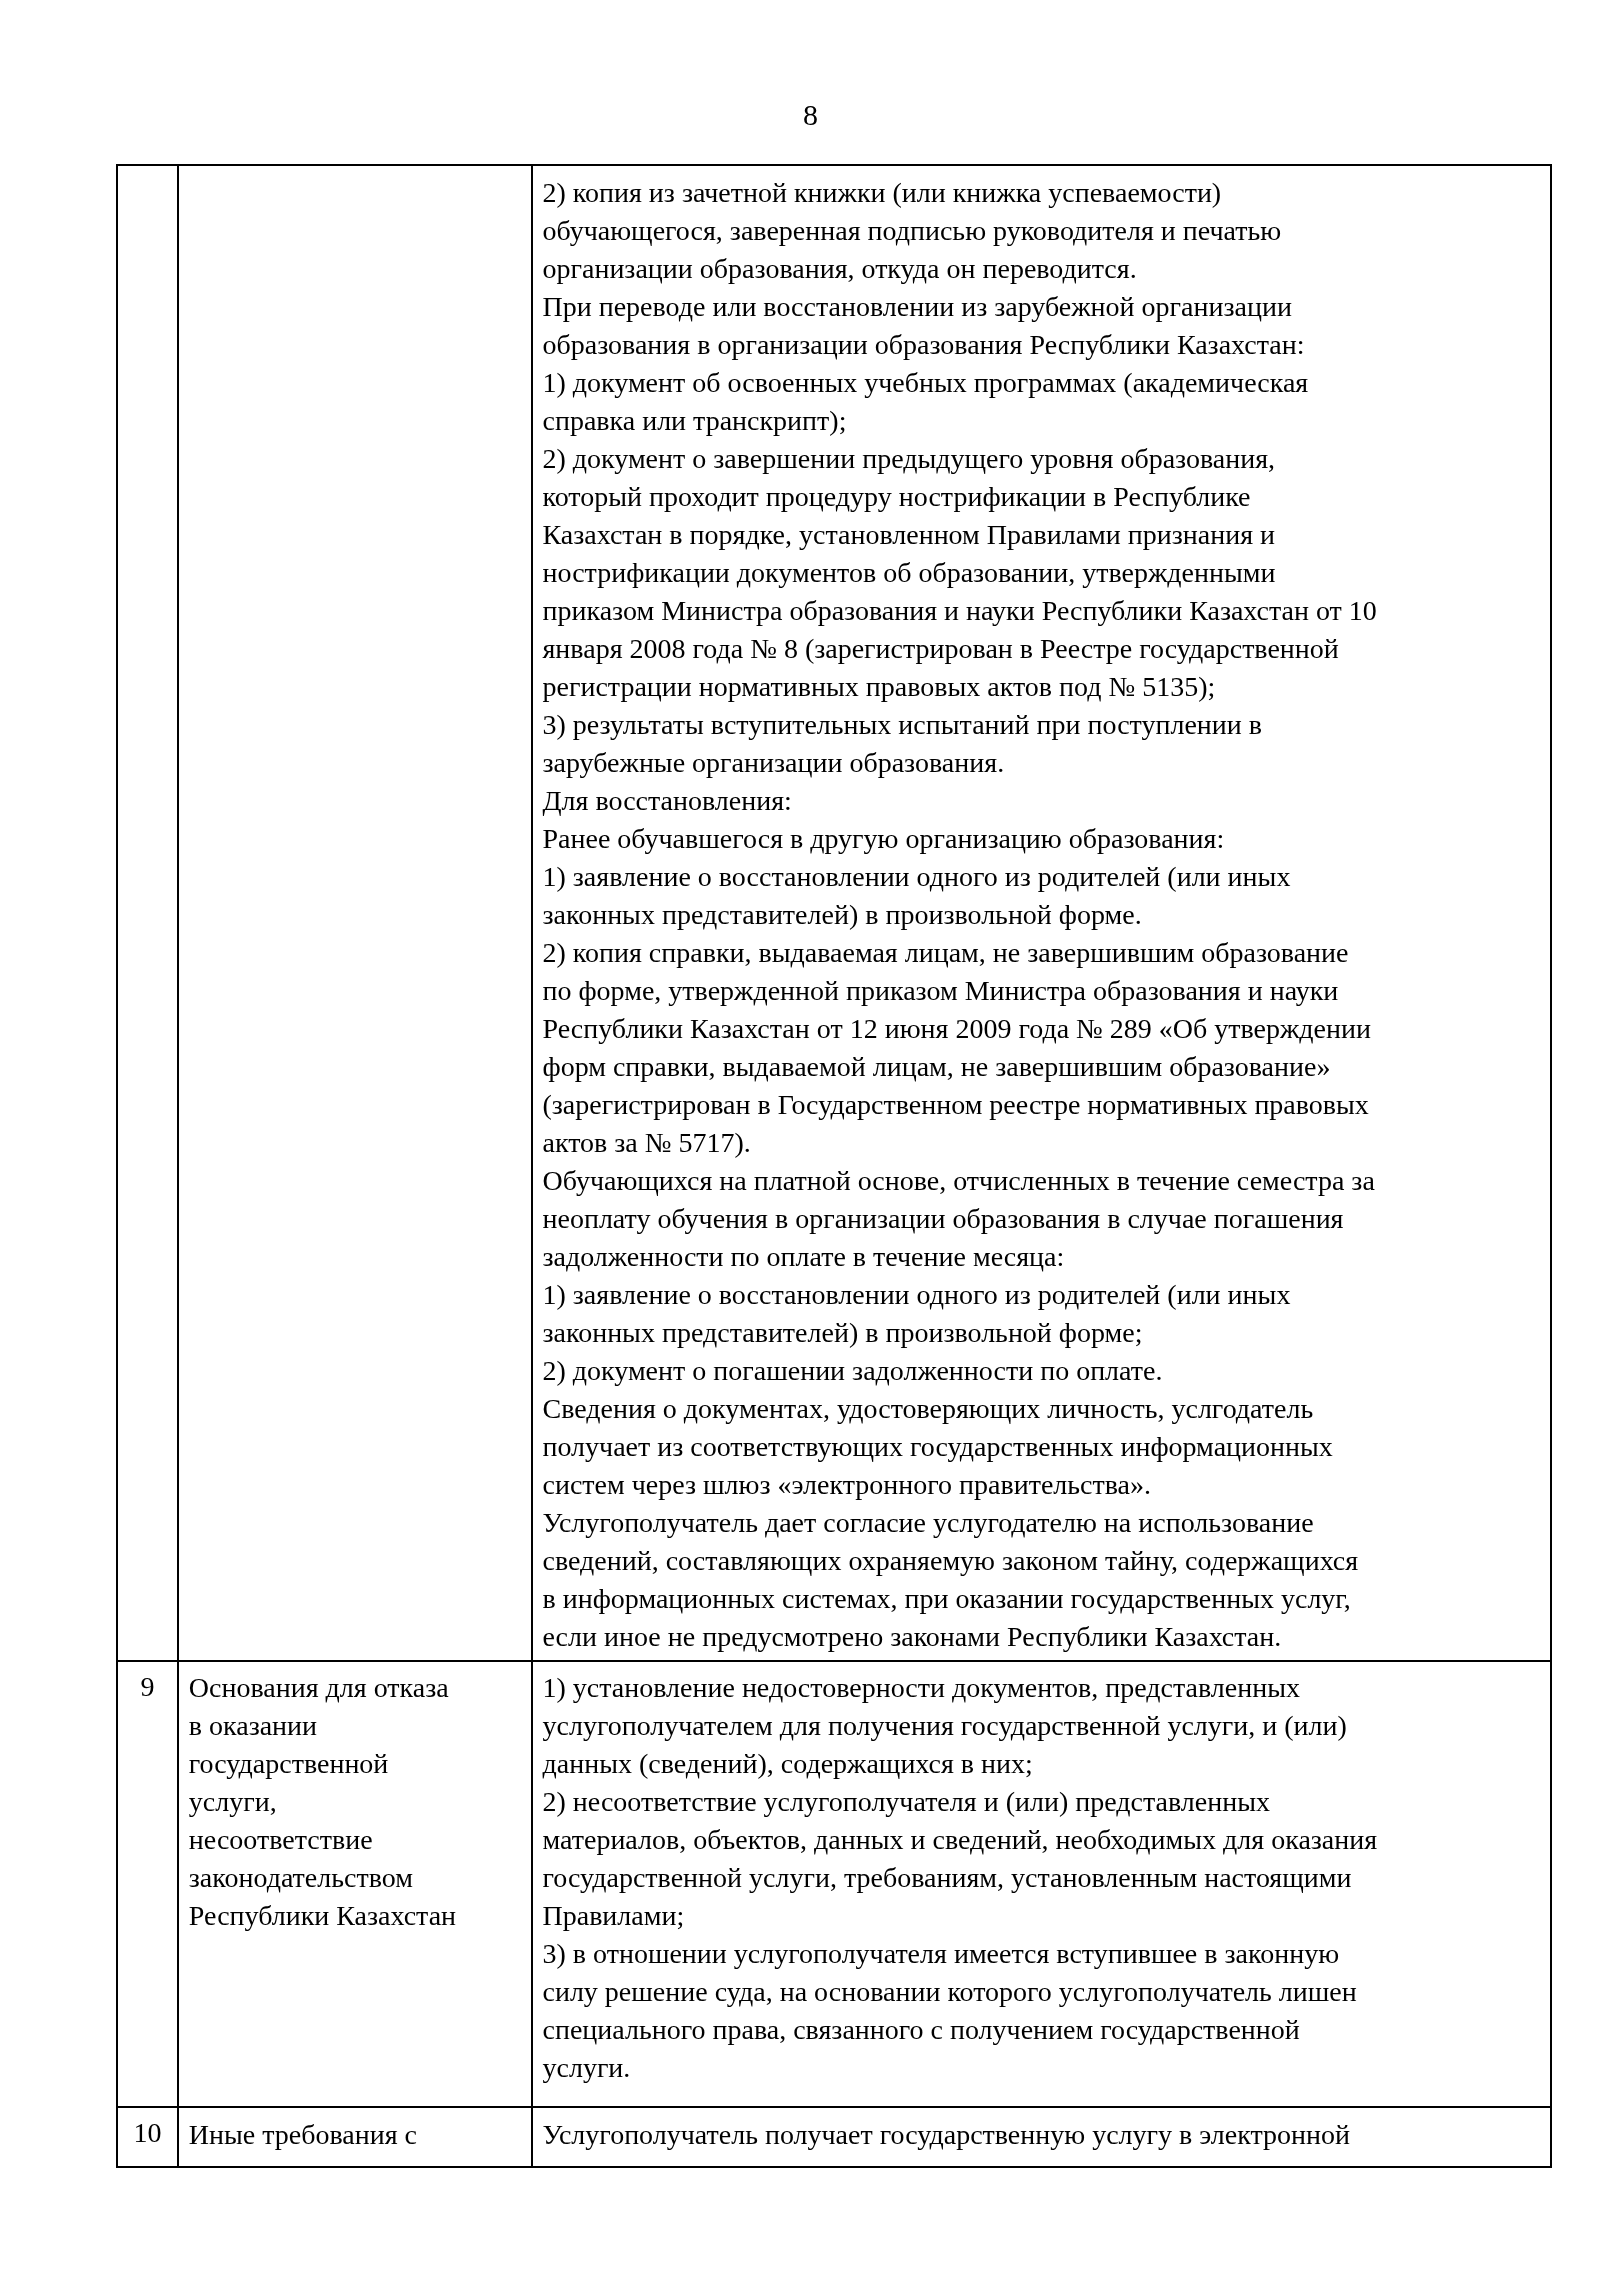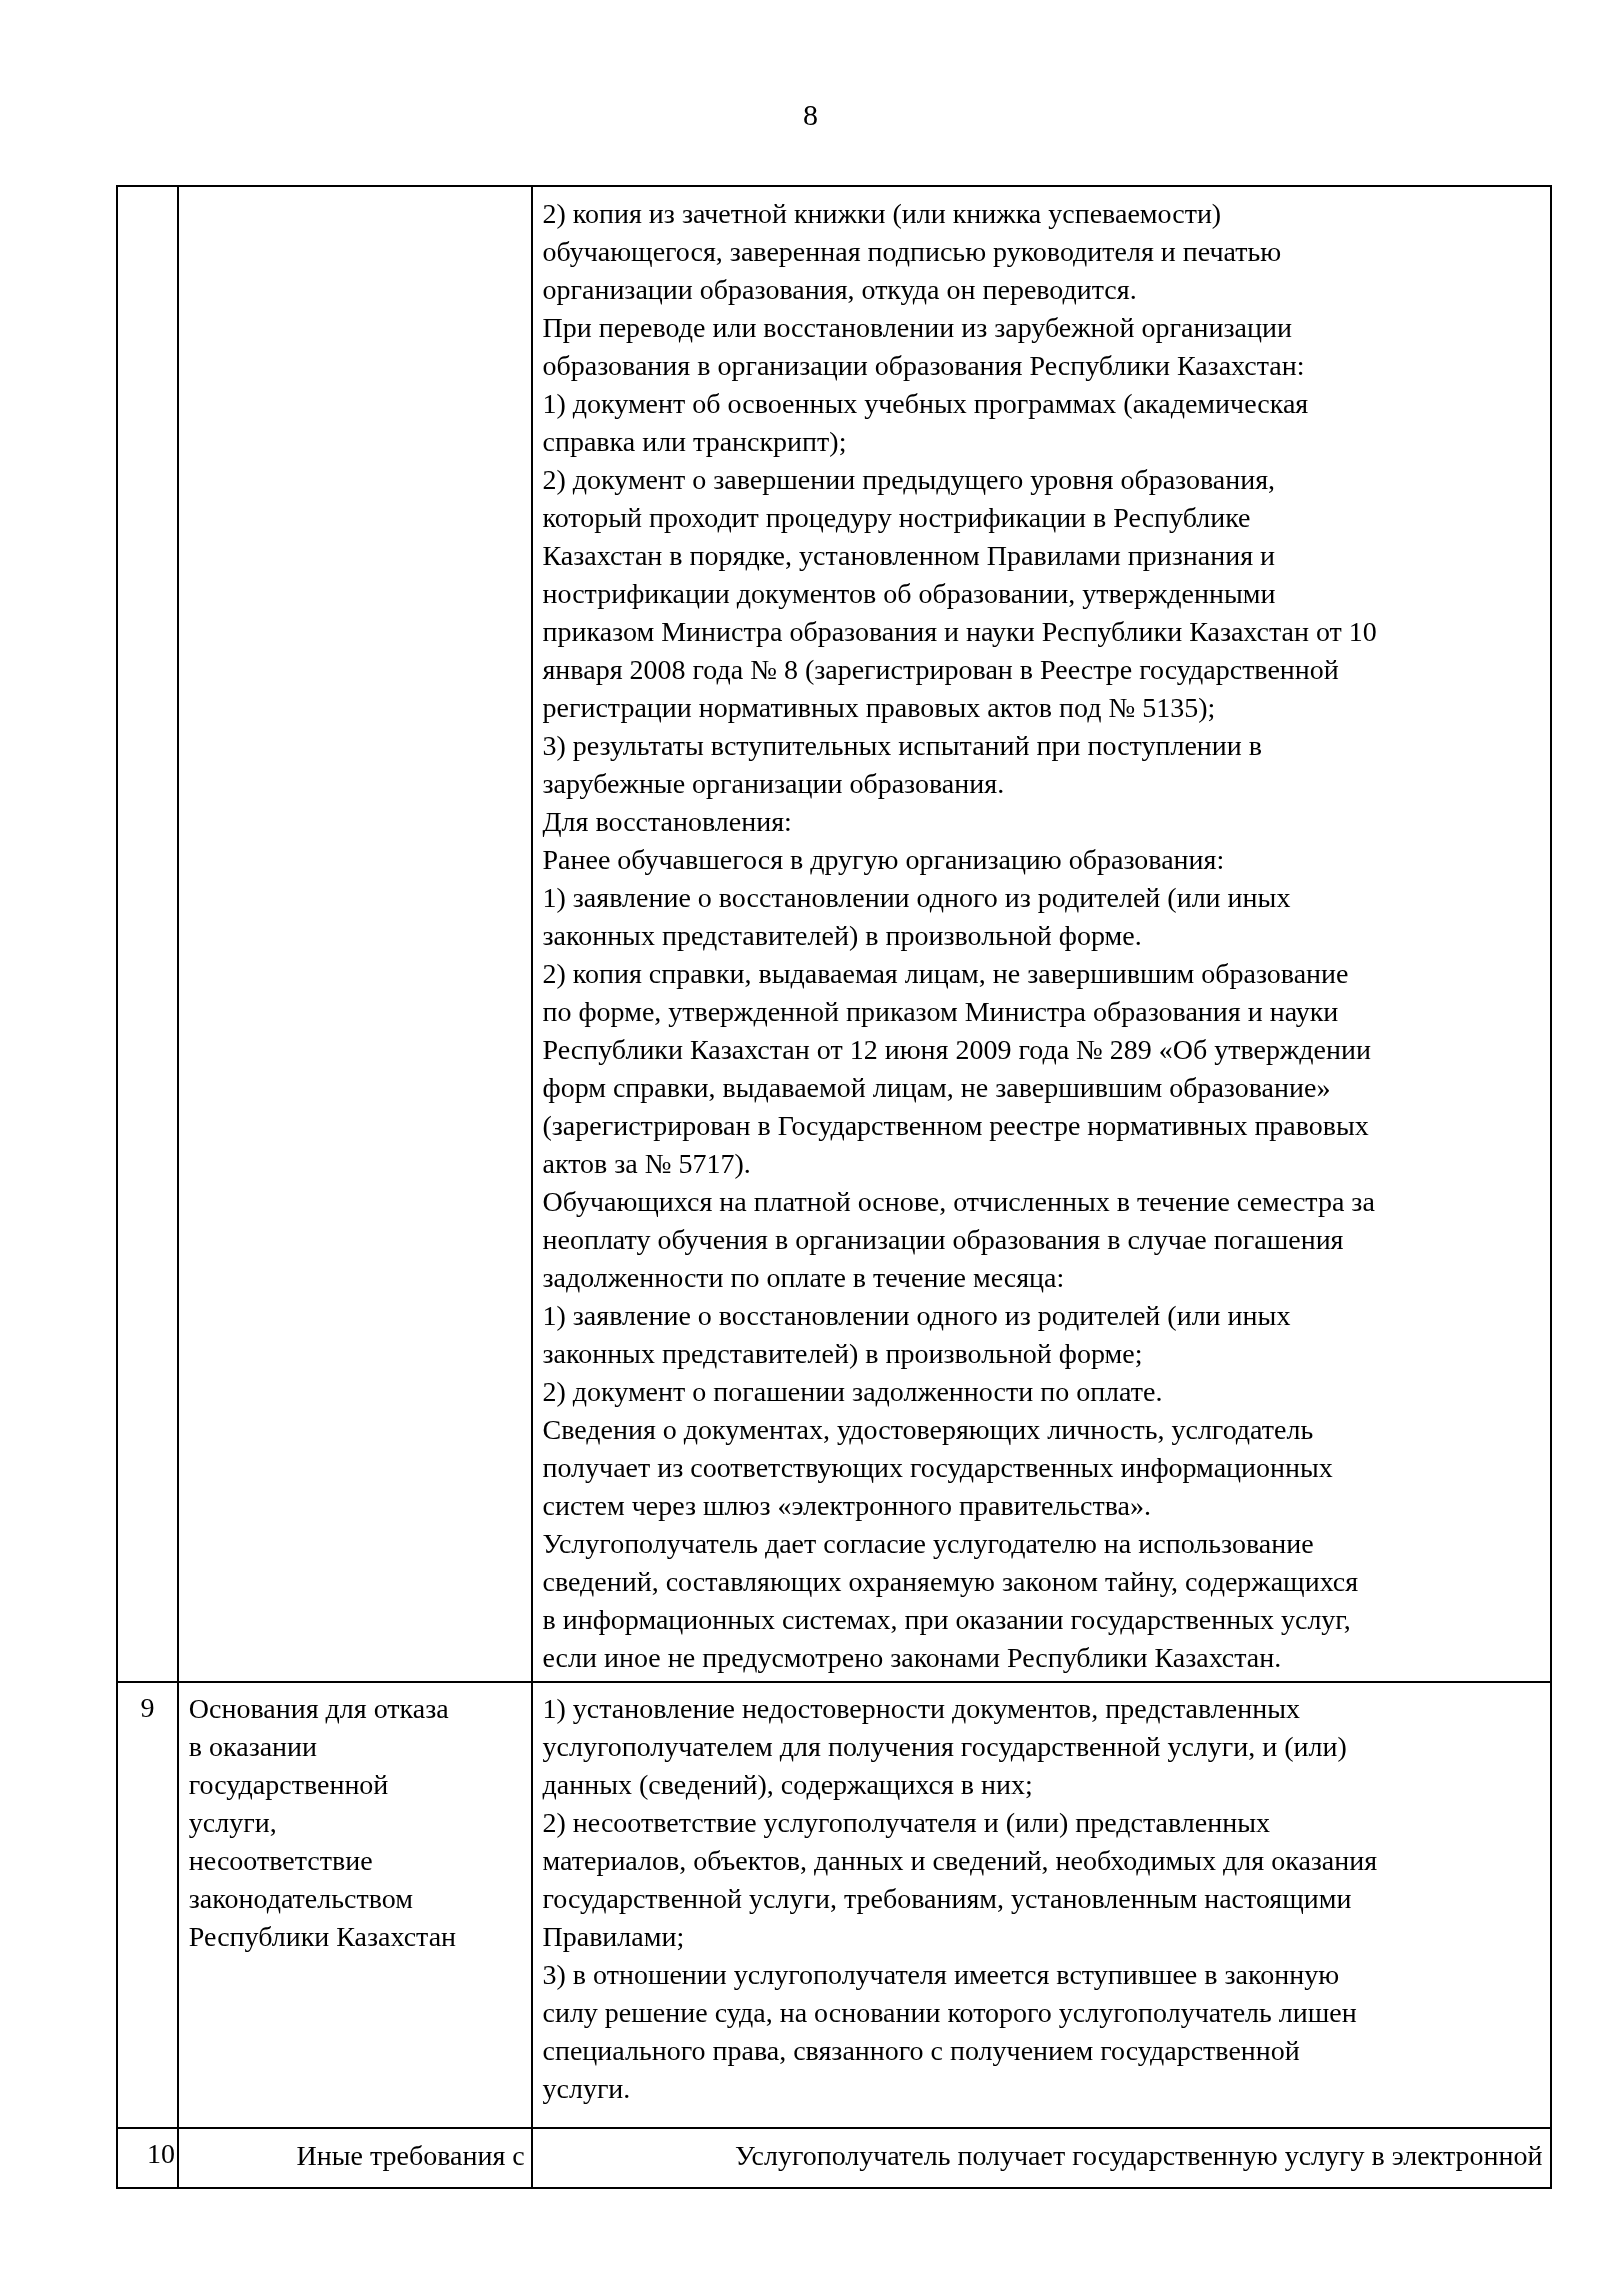--- a/index.html
+++ b/index.html
@@ -19,21 +19,21 @@
     position: absolute;
     top: 96px;
     left: 0;
     right: 0;
     text-align: center;
     font-size: 30px;
     line-height: 37px;
   }
   table.doc-table {
     position: absolute;
-    top: 185px;
+    top: 164px;
     left: 116px;
     border-collapse: collapse;
     table-layout: fixed;
     width: 1391px;
     background: #ffffff;
   }
   table.doc-table td {
     border: 2.9px solid #000000;
     vertical-align: top;
     font-size: 28px;
@@ -49,21 +49,21 @@
   td.cell-label {
     width: 336px;
     padding: 7.8px 5.9px 3.9px 9.8px;
   }
   td.cell-content {
     width: 1000px;
     padding: 7.8px 7.8px 3.9px 9.8px;
   }
   tr.row-cont  td { height: 1476px; }
   tr.row-nine  td { height: 433px; }
-  tr.row-ten   td { height: 46px; text-align: right; }
+  tr.row-ten   td { height: 46px; }
 </style>
 </head>
 <body>
 
 <div class="page-number">8</div>
 
 <table class="doc-table">
   <tbody>
     <tr class="row-cont">
       <td class="cell-num"></td>

